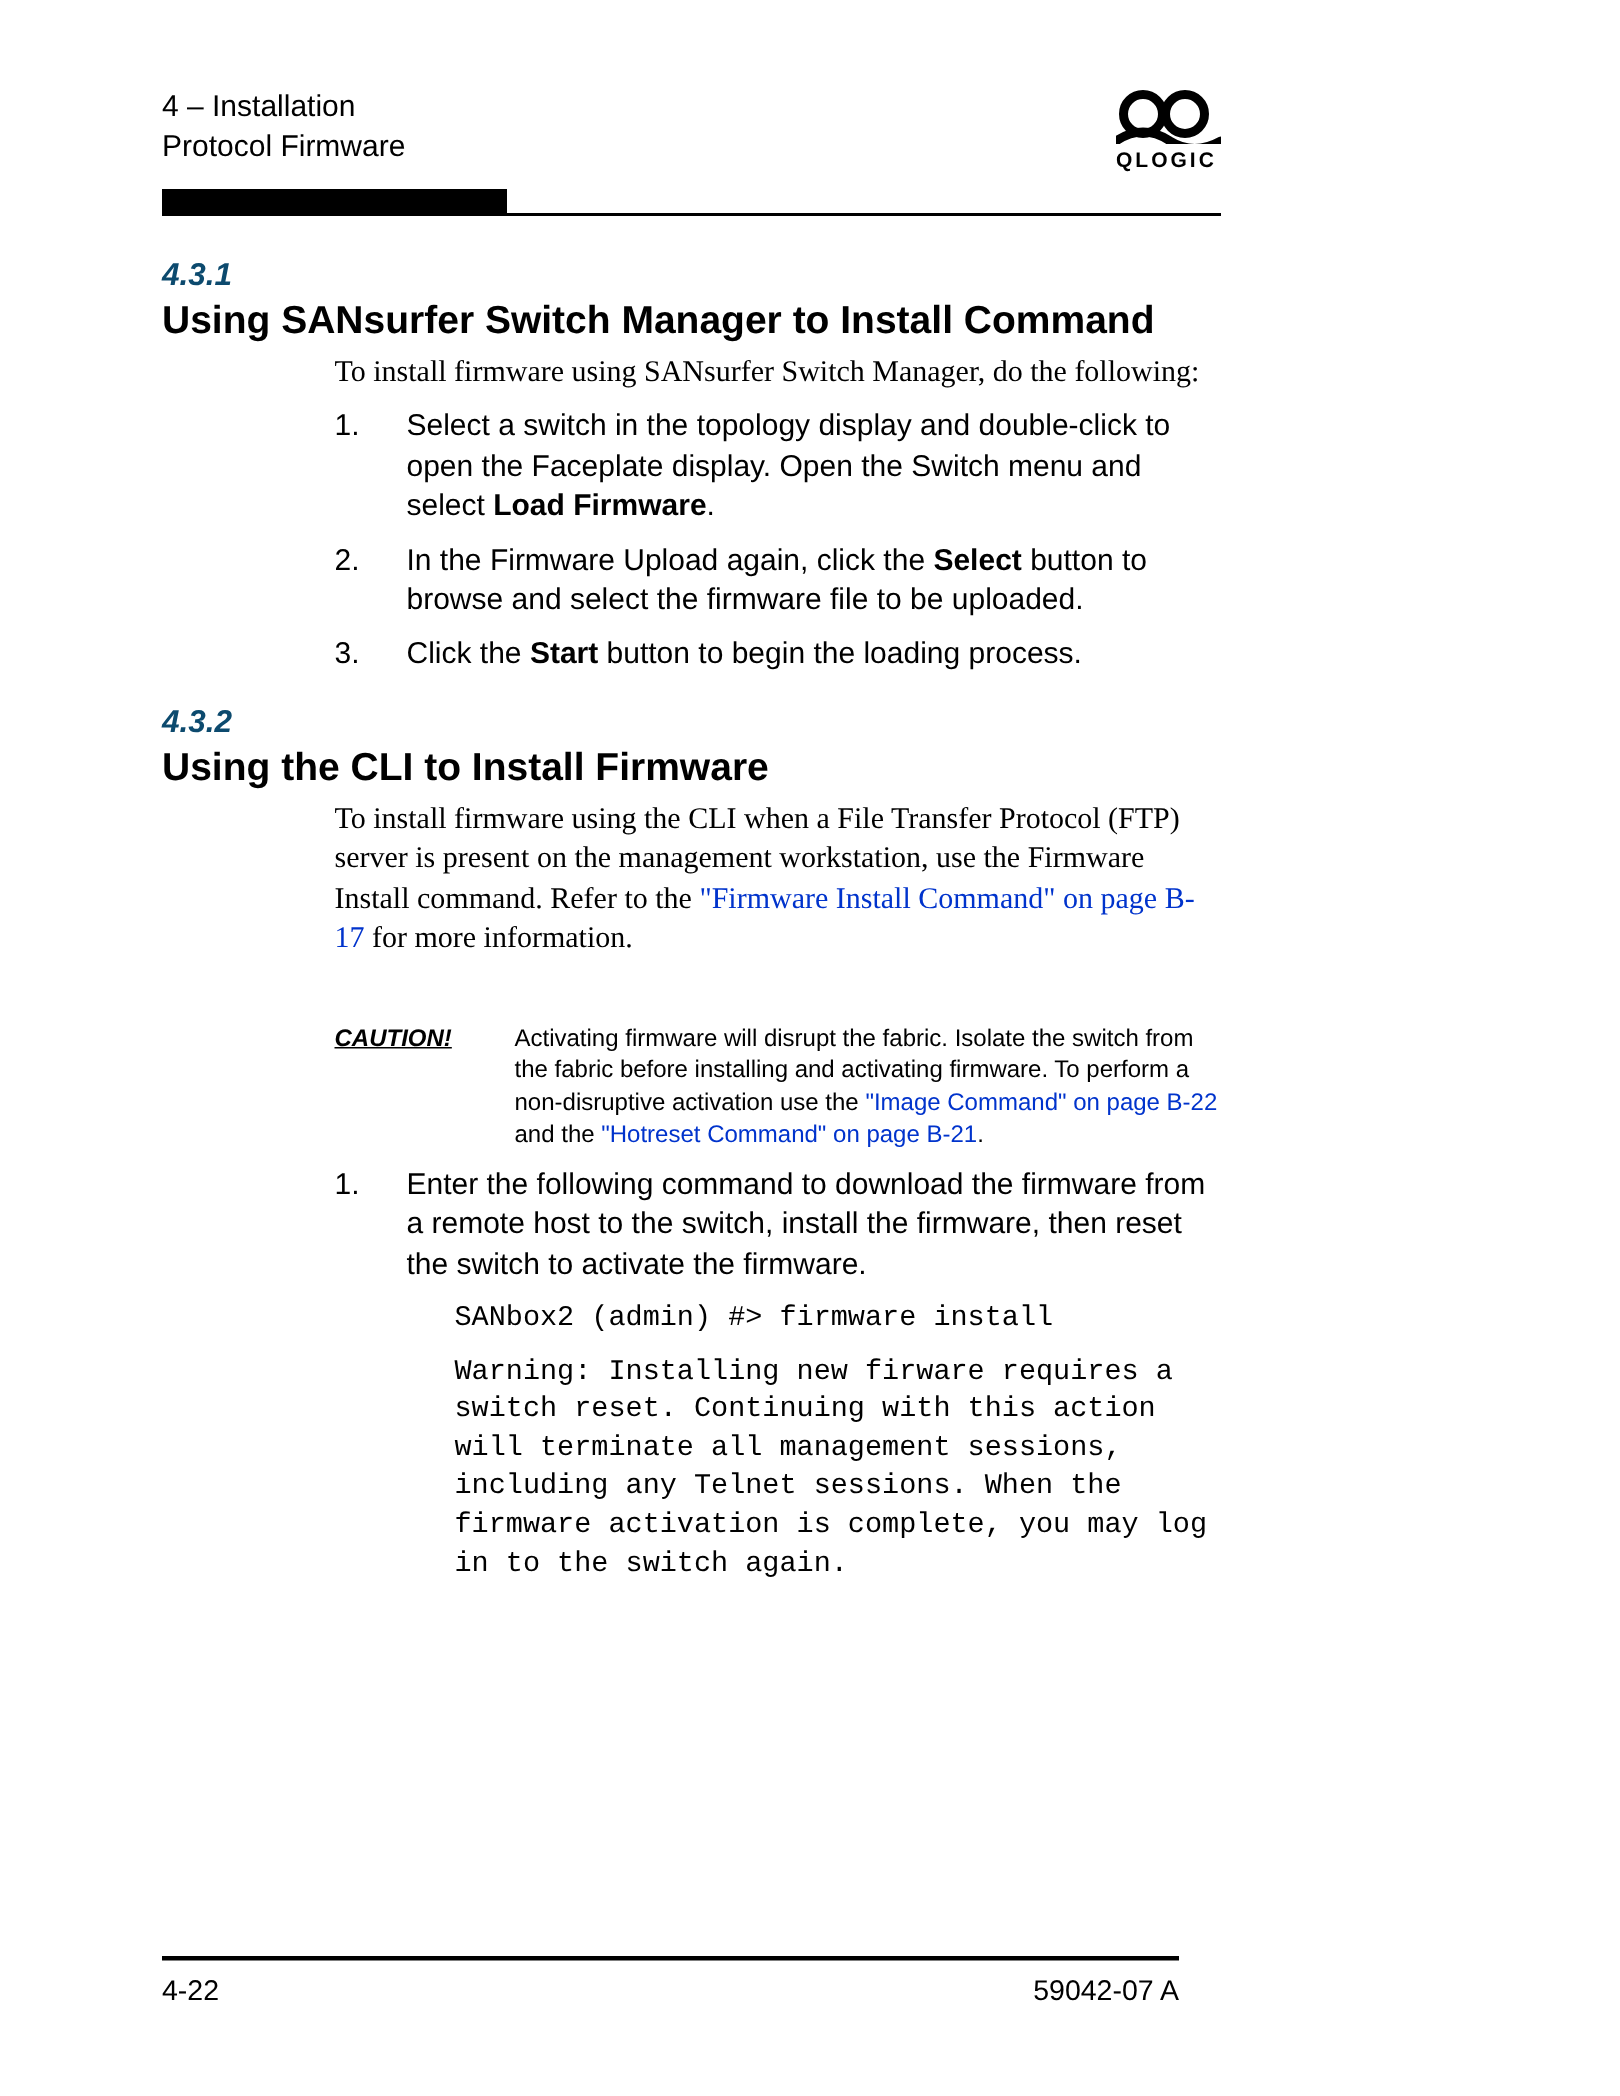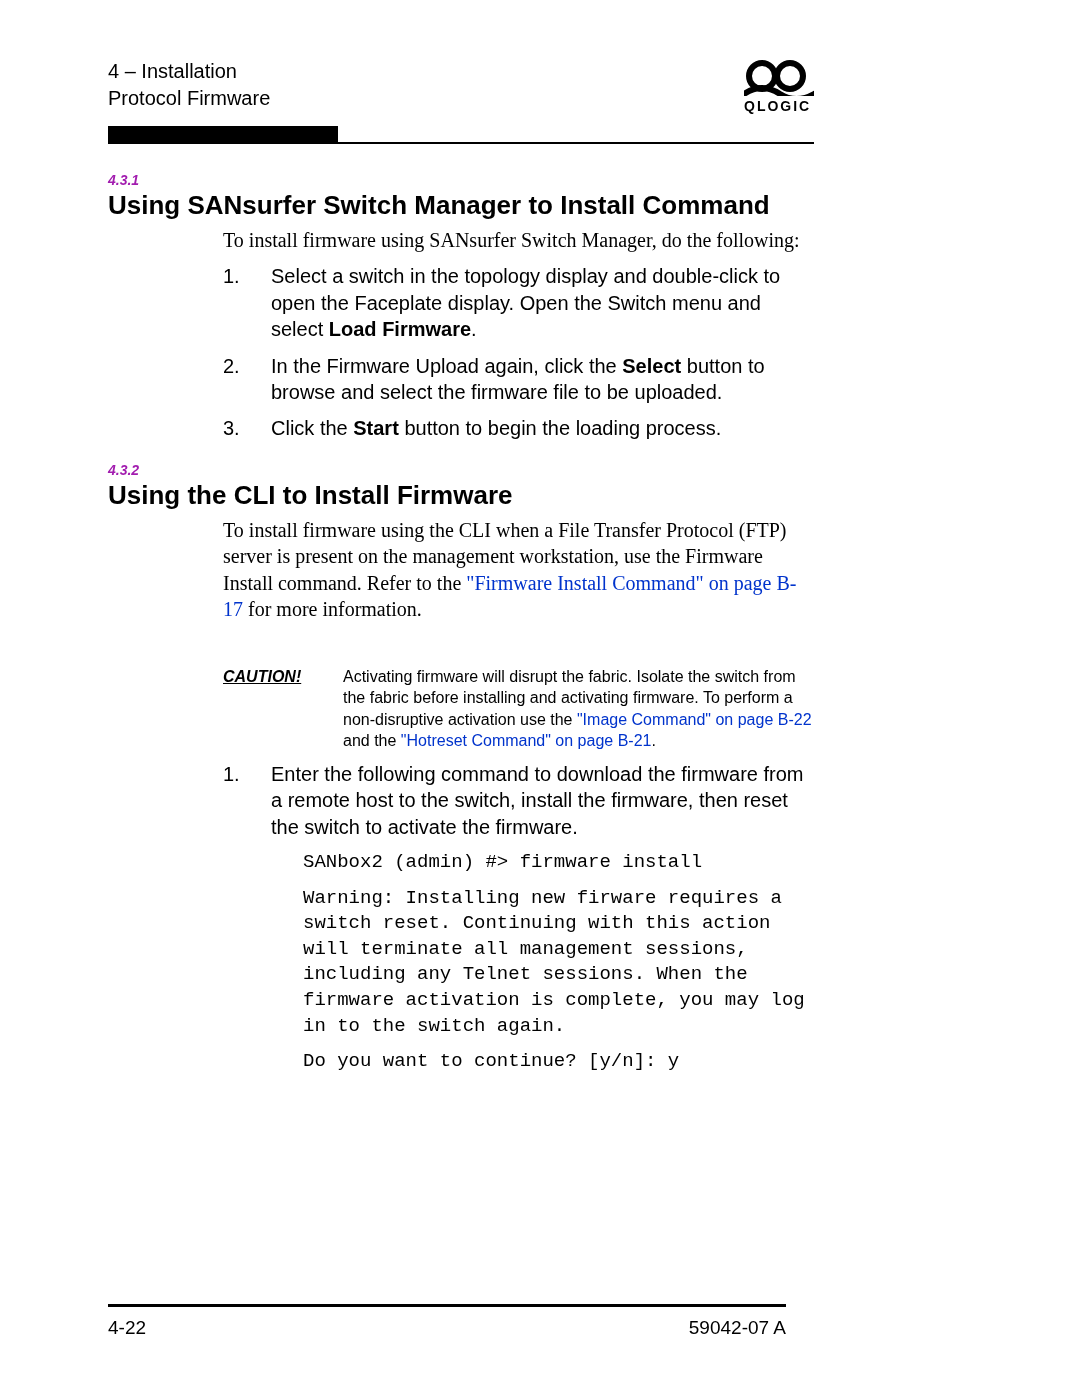--- a/index.html
+++ b/index.html
@@ -56,22 +56,22 @@
     position: absolute;
     left: 0;
     right: 0;
     bottom: 0;
     height: 2px;
     background: #000;
   }
   .sec-num {
     font-style: italic;
     font-weight: bold;
-    font-size: 14px;
-    color: #a21caf;
+    font-size: 21px;
+    color: #0c4a6e;
     margin-top: 28px;
   }
   .sec-title {
     font-weight: bold;
     font-size: 26px;
     margin-top: 2px;
   }
   .body-indent {
     margin-left: 115px;
     margin-right: 0;
@@ -211,21 +211,20 @@
 
     <ol class="steps mt44">
       <li>
         <span class="num">1.</span>
         <span>Enter the following command to download the firmware from a remote host to the switch, install the firmware, then reset the switch to activate the firmware.</span>
       </li>
     </ol>
 
     <div class="code-block">SANbox2 (admin) #&gt; firmware install</div>
     <div class="code-block">Warning: Installing new firware requires a switch reset. Continuing with this action will terminate all management sessions, including any Telnet sessions. When the firmware activation is complete, you may log in to the switch again.</div>
-    <div class="code-block">Do you want to continue? [y/n]: y</div>
   </div>
 
   <div class="footer-rule"></div>
   <div class="footer">
     <span>4-22</span>
     <span>59042-07  A</span>
   </div>
 
 </div>
 

